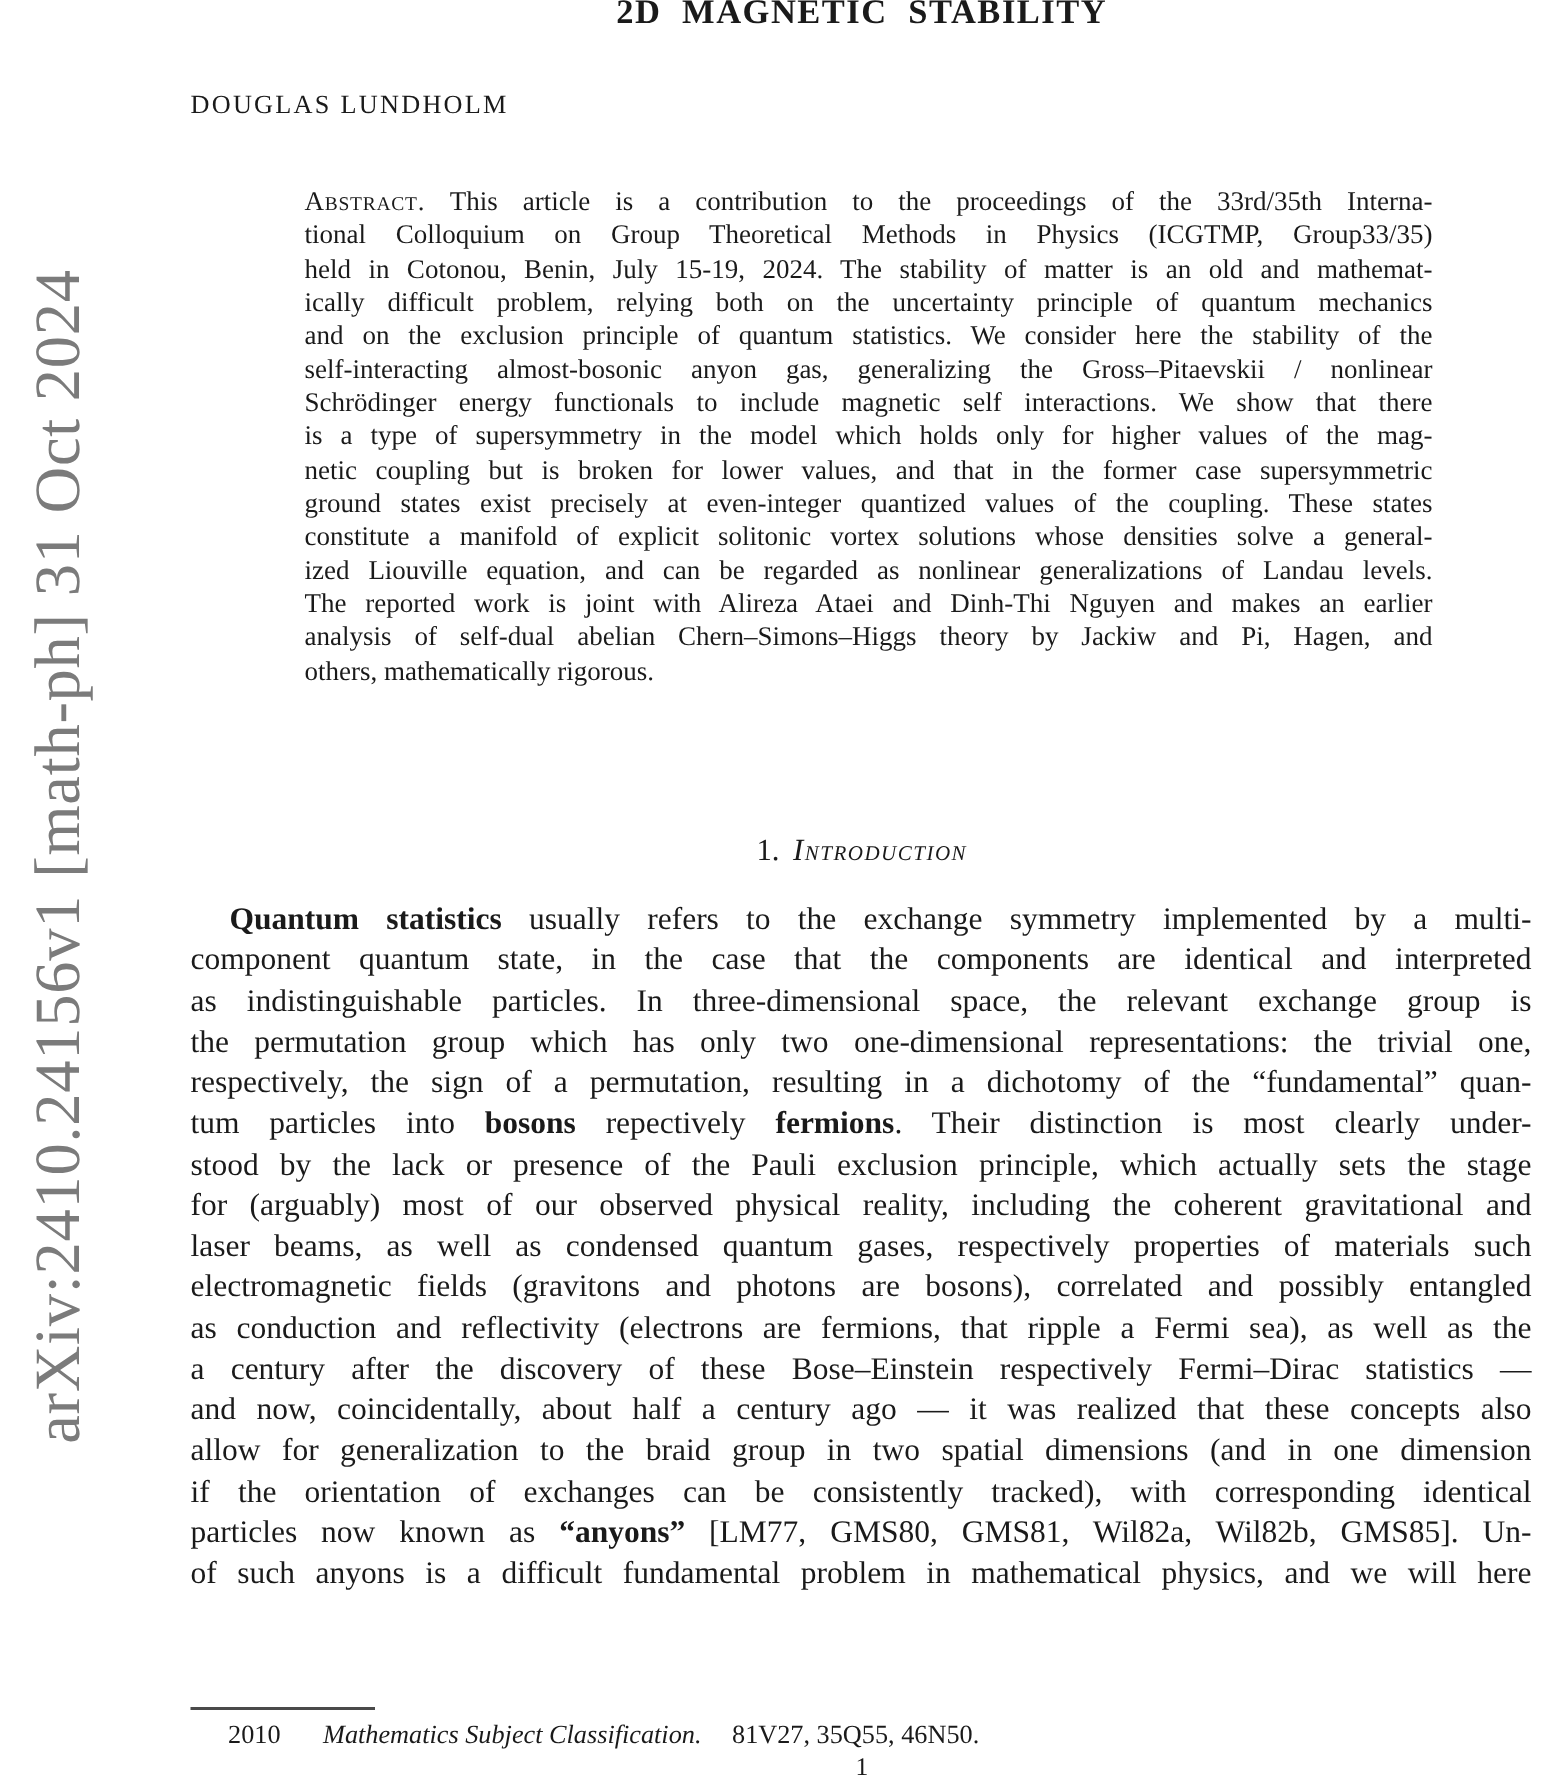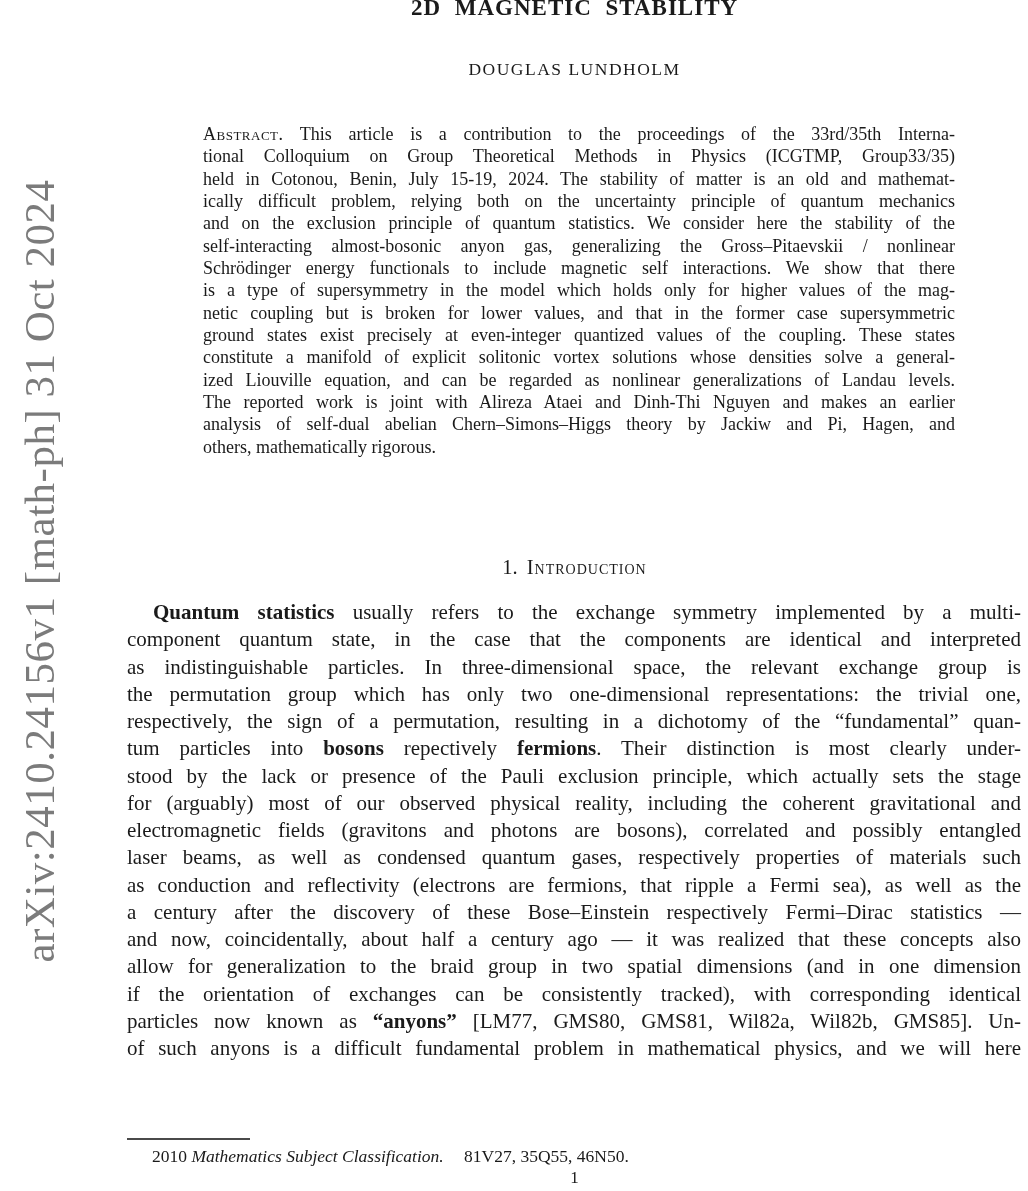--- a/index.html
+++ b/index.html
@@ -13,49 +13,49 @@
     transform:translate(-50%,-50%) rotate(-90deg);
     white-space:nowrap; font-size:43px; letter-spacing:0.5px;
   }
   .title {
     position:absolute; left:127px; top:-5px; width:895px; margin:0;
     text-align:center; font-size:23px; font-weight:bold;
     letter-spacing:1px; word-spacing:7px;
   }
   .author {
     position:absolute; left:127px; top:59px; width:895px;
-    text-align:center; font-size:17.5px; letter-spacing:1.5px;
+    font-size:17.5px; letter-spacing:1.5px;
   }
   .abstract {
     position:absolute; left:203px; top:123px; width:752px;
     font-size:18px; line-height:22.35px;
   }
   .sc { font-variant:small-caps; letter-spacing:0.5px; }
   .line { text-align:justify; text-align-last:justify; }
   .abstract .lines .line:last-child { text-align-last:left; }
   .section-heading {
     position:absolute; left:127px; top:556px; width:895px;
     text-align:center; font-size:20.5px;
   }
   .section-heading .num { margin-right:9px; }
-  .section-heading .sc { letter-spacing:1px; }
+  .section-heading .sc { letter-spacing:1px;font-style:italic; }
   .body-text {
     position:absolute; left:127px; top:599px; width:894px;
     font-size:21px; line-height:27.25px;
   }
   .body-text .line:first-child { text-indent:26px; }
   .footnote-rule {
     position:absolute; left:127px; top:1138px; width:123px; height:2px;
     background:#4a4a4a;
   }
   .footnote {
     position:absolute; left:127px; top:1146px; width:894px;
     font-size:17.5px; text-indent:25px;
   }
-  .footnote .it { font-style:italic; }
+  .footnote .it { font-style:italic;margin-left:24px; }
   .footnote .codes { margin-left:16px; }
   .page-number {
     position:absolute; left:127px; top:1168px; width:895px;
     text-align:center; font-size:17px;
   }
 </style>
 </head>
 <body>
 
 <div class="page">
@@ -95,22 +95,22 @@
 
   <div class="body-text">
       <div class="line"><b>Quantum statistics</b> usually refers to the exchange symmetry implemented by a multi-</div>
       <div class="line">component quantum state, in the case that the components are identical and interpreted</div>
       <div class="line">as indistinguishable particles.  In three-dimensional space, the relevant exchange group is</div>
       <div class="line">the permutation group which has only two one-dimensional representations:  the trivial one,</div>
       <div class="line">respectively, the sign of a permutation, resulting in a dichotomy of the “fundamental” quan-</div>
       <div class="line">tum particles into <b>bosons</b> repectively <b>fermions</b>.  Their distinction is most clearly under-</div>
       <div class="line">stood by the lack or presence of the Pauli exclusion principle, which actually sets the stage</div>
       <div class="line">for (arguably) most of our observed physical reality, including the coherent gravitational and</div>
+      <div class="line">laser beams, as well as condensed quantum gases, respectively properties of materials such</div>
       <div class="line">electromagnetic fields (gravitons and photons are bosons), correlated and possibly entangled</div>
-      <div class="line">laser beams, as well as condensed quantum gases, respectively properties of materials such</div>
       <div class="line">as conduction and reflectivity (electrons are fermions, that ripple a Fermi sea), as well as the</div>
       <div class="line">a century after the discovery of these Bose–Einstein respectively Fermi–Dirac statistics —</div>
       <div class="line">and now, coincidentally, about half a century ago — it was realized that these concepts also</div>
       <div class="line">allow for generalization to the braid group in two spatial dimensions (and in one dimension</div>
       <div class="line">if the orientation of exchanges can be consistently tracked), with corresponding identical</div>
       <div class="line">particles now known as <b>“anyons”</b> [LM77, GMS80, GMS81, Wil82a, Wil82b, GMS85].  Un-</div>
       <div class="line">of such anyons is a difficult fundamental problem in mathematical physics, and we will here</div>
     </div>
 
   <div class="footnote-rule"></div>

